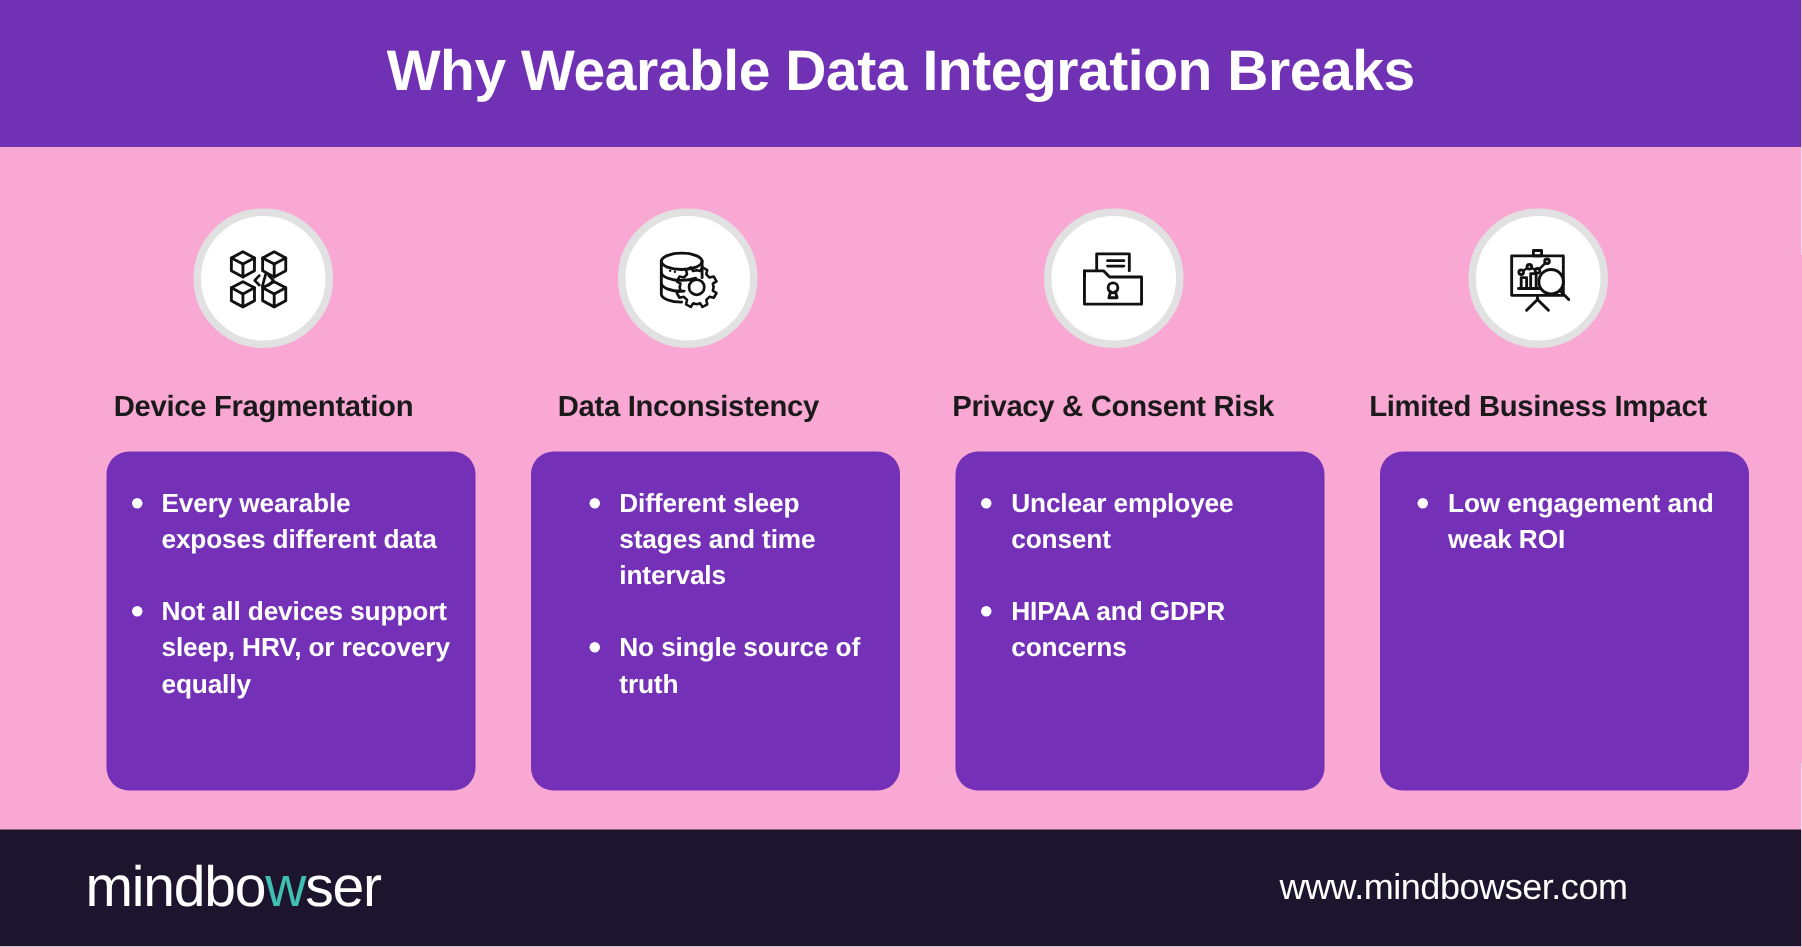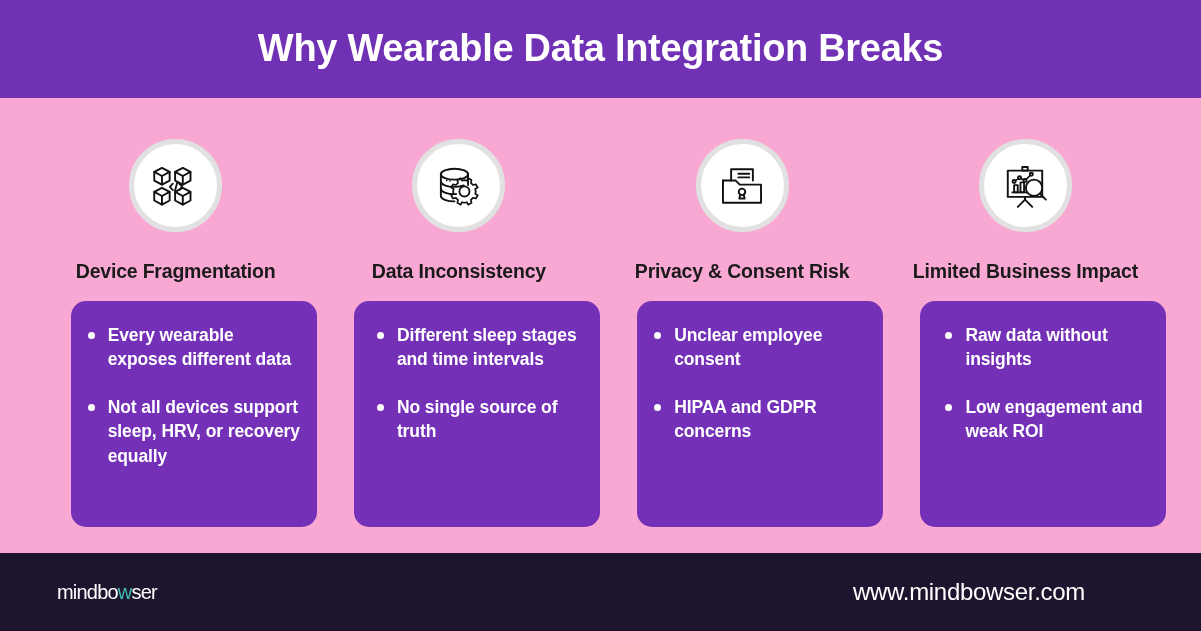--- a/index.html
+++ b/index.html
@@ -128,39 +128,39 @@
     left: 3px;
     top: 9px;
     width: 7px;
     height: 7px;
     border-radius: 50%;
     background: #ffffff;
   }
 
   
   .col-1 .card { padding-left: 14px; }
-  .col-2 .card { padding-left: 20px; }
+  .col-2 .card { padding-left: 36px; }
   .col-3 .card { }
   .col-4 .card { padding-left: 22px; }
 
   
   .footer-band {
     position: absolute;
     left: 0;
     top: 553px;
     width: 1201px;
     height: 78px;
     background: #1D142E;
     display: flex;
     align-items: center;
   }
   .footer-logo {
     position: absolute;
     left: 57px;
-    font-size: 20px;
+    font-size: 38px;
     font-weight: normal;
     color: #ffffff;
     letter-spacing: -0.8px;
     line-height: 1;
   }
   .footer-logo .logo-w {
     color: #3FBEB2;
   }
   .footer-email {
     position: absolute;
@@ -306,21 +306,20 @@
           <circle cx="32" cy="26" r="1.7" fill="#ffffff"></circle>
           <circle cx="39" cy="19" r="1.7" fill="#ffffff"></circle>
 
           <circle cx="42" cy="34" r="9" fill="#ffffff"></circle>
           <path d="M48.6 40.6 L55 47"></path>
         </svg>
       </div>
       <div class="column-title">Limited Business Impact</div>
       <div class="card">
         <ul>
-          <li><span class="bullet-dot"></span><span>Raw data without insights</span></li>
           <li><span class="bullet-dot"></span><span>Low engagement and weak ROI</span></li>
         </ul>
       </div>
     </div>
 
   </div>
 
   <div class="footer-band">
     <div class="footer-logo"><span>mindbo</span><span class="logo-w">w</span><span>ser</span></div>
     <div class="footer-site">www.mindbowser.com</div>

